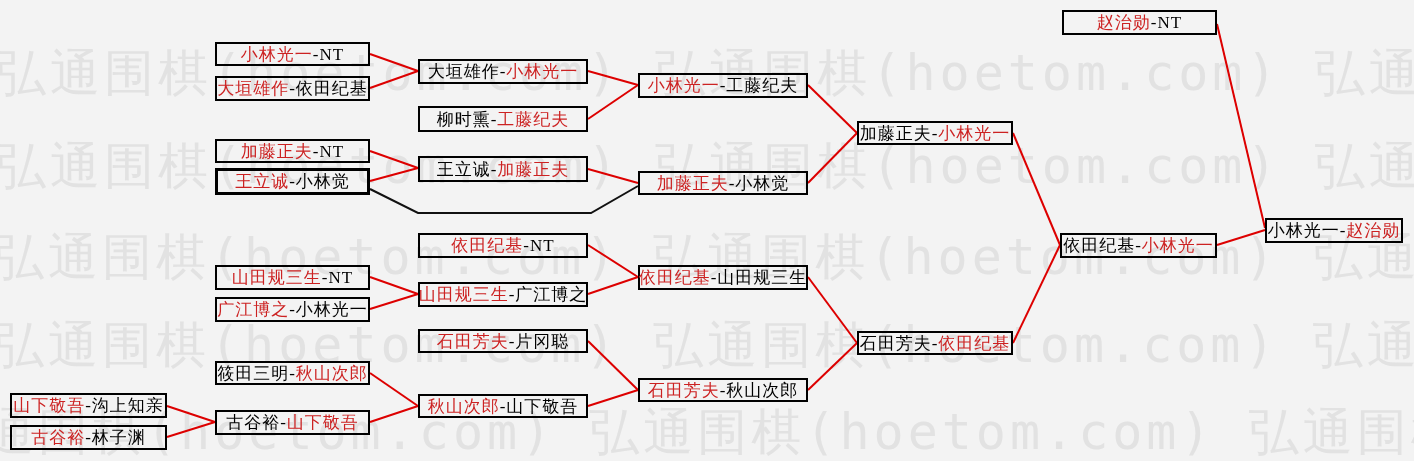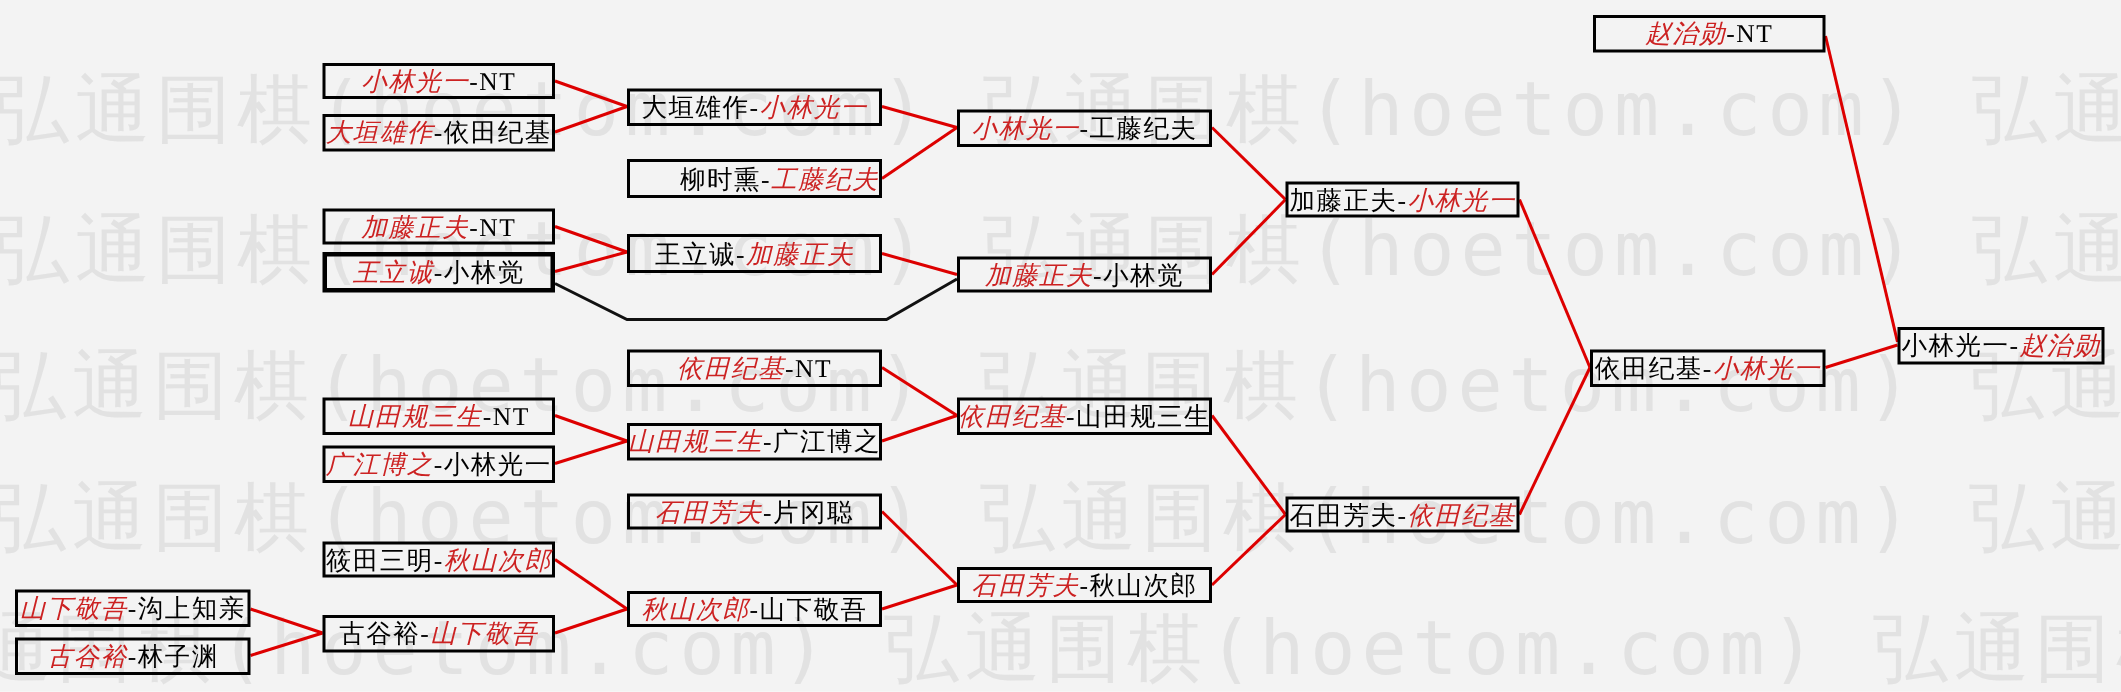--- a/index.html
+++ b/index.html
@@ -32,21 +32,21 @@
     align-items:center;
     justify-content:center;
     font-size:17px;
     letter-spacing:1px;
     line-height:1;
     z-index:3;
     white-space:nowrap;
   }
   .match-box.thick{border-width:3px;}
   .p-black{color:#000;}
-  .p-red{color:#cc2222;font-style:italic;}
+  .p-red{color:#cc2222;}
   .dash{color:#000;}
 </style>
 </head>
 <body>
 
 <div id="stage" style="width: 1414px; height: 461px; background: rgb(243, 243, 243);">
   <svg id="lines" width="1414" height="461" xmlns="http://www.w3.org/2000/svg">
       <line x1="167" y1="406" x2="215" y2="422" stroke="#dd0000" stroke-width="2"></line>
       <line x1="167" y1="437" x2="215" y2="422" stroke="#dd0000" stroke-width="2"></line>
       <line x1="370" y1="54" x2="418" y2="71" stroke="#dd0000" stroke-width="2"></line>
@@ -127,21 +127,21 @@
     <div class="match-box" style="left: 215px; top: 410px; width: 155px; height: 25px; border-color: rgb(0, 0, 0);">
       <span class="p-black">古谷裕</span>
       <span class="dash">-</span>
       <span class="p-red" style="color: rgb(204, 34, 34);">山下敬吾</span>
     </div>
     <div class="match-box" style="left: 418px; top: 59px; width: 170px; height: 25px; border-color: rgb(0, 0, 0);">
       <span class="p-black">大垣雄作</span>
       <span class="dash">-</span>
       <span class="p-red" style="color: rgb(204, 34, 34);">小林光一</span>
     </div>
-    <div class="match-box" style="left: 418px; top: 106px; width: 170px; height: 26px; border-color: rgb(0, 0, 0); justify-content: flex-end;">
+    <div class="match-box" style="left: 418px; top: 106px; width: 170px; height: 26px; border-color: rgb(0, 0, 0);">
       <span class="p-black">柳时熏</span>
       <span class="dash">-</span>
       <span class="p-red" style="color: rgb(204, 34, 34);">工藤纪夫</span>
     </div>
     <div class="match-box" style="left: 418px; top: 156px; width: 170px; height: 26px; border-color: rgb(0, 0, 0);">
       <span class="p-black">王立诚</span>
       <span class="dash">-</span>
       <span class="p-red" style="color: rgb(204, 34, 34);">加藤正夫</span>
     </div>
     <div class="match-box" style="left: 418px; top: 233px; width: 170px; height: 25px; border-color: rgb(0, 0, 0);">

